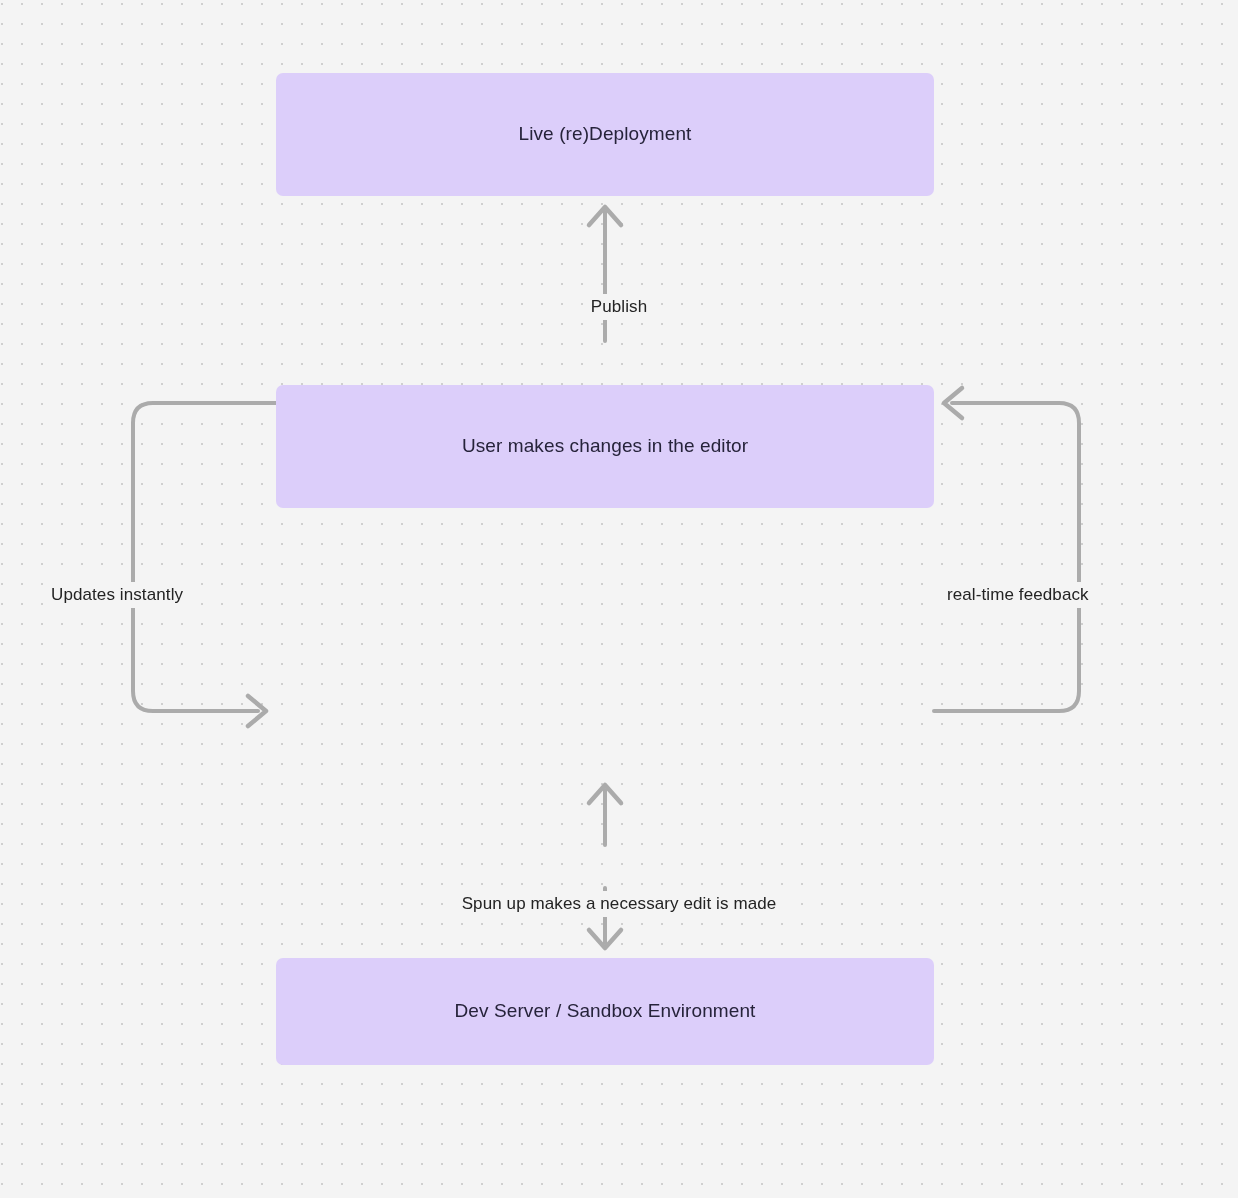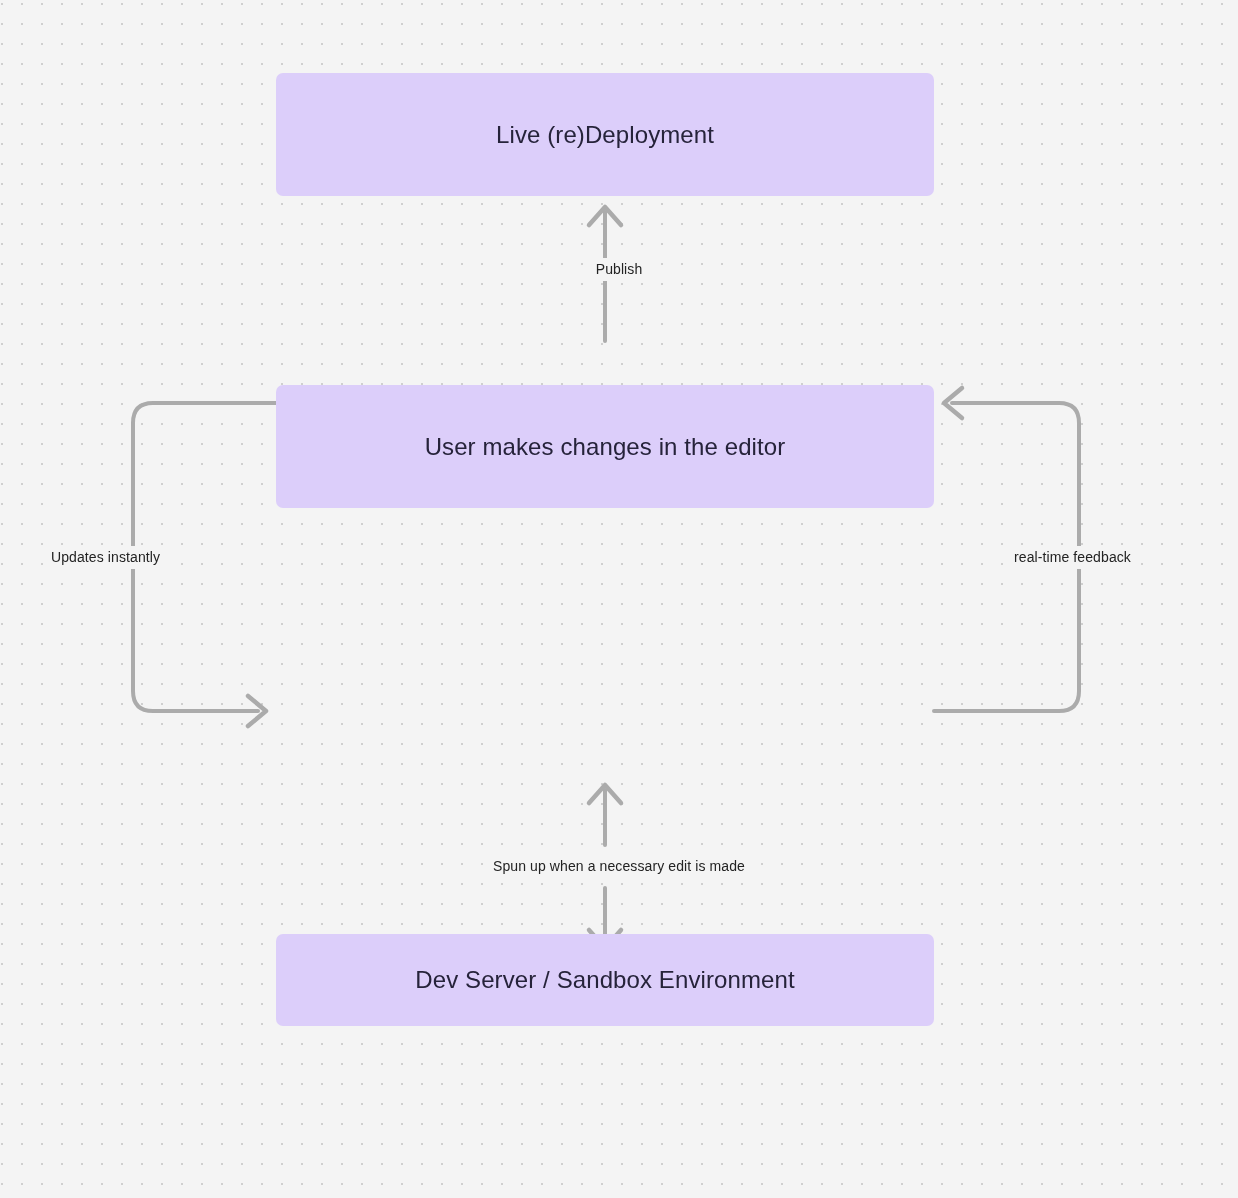--- a/index.html
+++ b/index.html
@@ -36,54 +36,55 @@
   
   .node {
     position: absolute;
     box-sizing: border-box;
     border-radius: 7px;
     display: flex;
     align-items: center;
     justify-content: center;
     text-align: center;
     color: #26233a;
-    font-size: 24px;
+    font-size: 19px;
     letter-spacing: 0.1px;
     line-height: 1.3;
     padding: 6px 18px;
   }
 
   #node-live      { left: 276px; top: 73px;  width: 658px; height: 123px; }
   #node-editor    { left: 276px; top: 341px; width: 658px; height: 123px; }
   #node-preview   { left: 276px; top: 650px; width: 658px; height: 123px; }
-  #node-devserver { left: 276px; top: 934px; width: 658px; height: 92px; }
+  #node-devserver { left: 276px; top: 958px; width: 658px; height: 107px; }
 
   
   .edge-label {
     position: absolute;
     color: #232323;
-    font-size: 14px;
+    font-size: 17px;
     letter-spacing: 0.1px;
     white-space: nowrap;
     background: #f4f4f4;
     padding: 3px 7px;
     line-height: 1.2;
+    margin-top: 36px;
   }
 
   #label-publish {
     left: 50%;
     transform: translateX(-50%);
     top: 258px;
   }
   #label-updates {
     left: 44px;
     top: 546px;
   }
   #label-realtime {
-    left: 1007px;
+    left: 940px;
     top: 546px;
     text-align: center;
   }
   #label-spun {
     left: 50%;
     transform: translateX(-50%);
     top: 855px;
   }
 </style>
 </head>
@@ -128,15 +129,15 @@
   <div class="node" id="node-devserver" style="background: rgb(220, 206, 250); color: rgb(38, 35, 58);">
     <span>Dev Server / Sandbox Environment</span>
   </div>
 
   <div class="edge-label" id="label-publish" style="color: rgb(35, 35, 35); background: rgb(244, 244, 244);">Publish</div>
 
   <div class="edge-label" id="label-updates" style="color: rgb(35, 35, 35); background: rgb(244, 244, 244);">Updates instantly</div>
 
   <div class="edge-label" id="label-realtime" style="color: rgb(35, 35, 35); background: rgb(244, 244, 244);">real-time feedback</div>
 
-  <div class="edge-label" id="label-spun" style="color: rgb(35, 35, 35); background: rgb(244, 244, 244);">Spun up when a necessary edit is made</div>
+  <div class="edge-label" id="label-spun" style="color: rgb(35, 35, 35); background: rgb(244, 244, 244);">Spun up makes a necessary edit is made</div>
 
 </div>
 
 </body></html>

